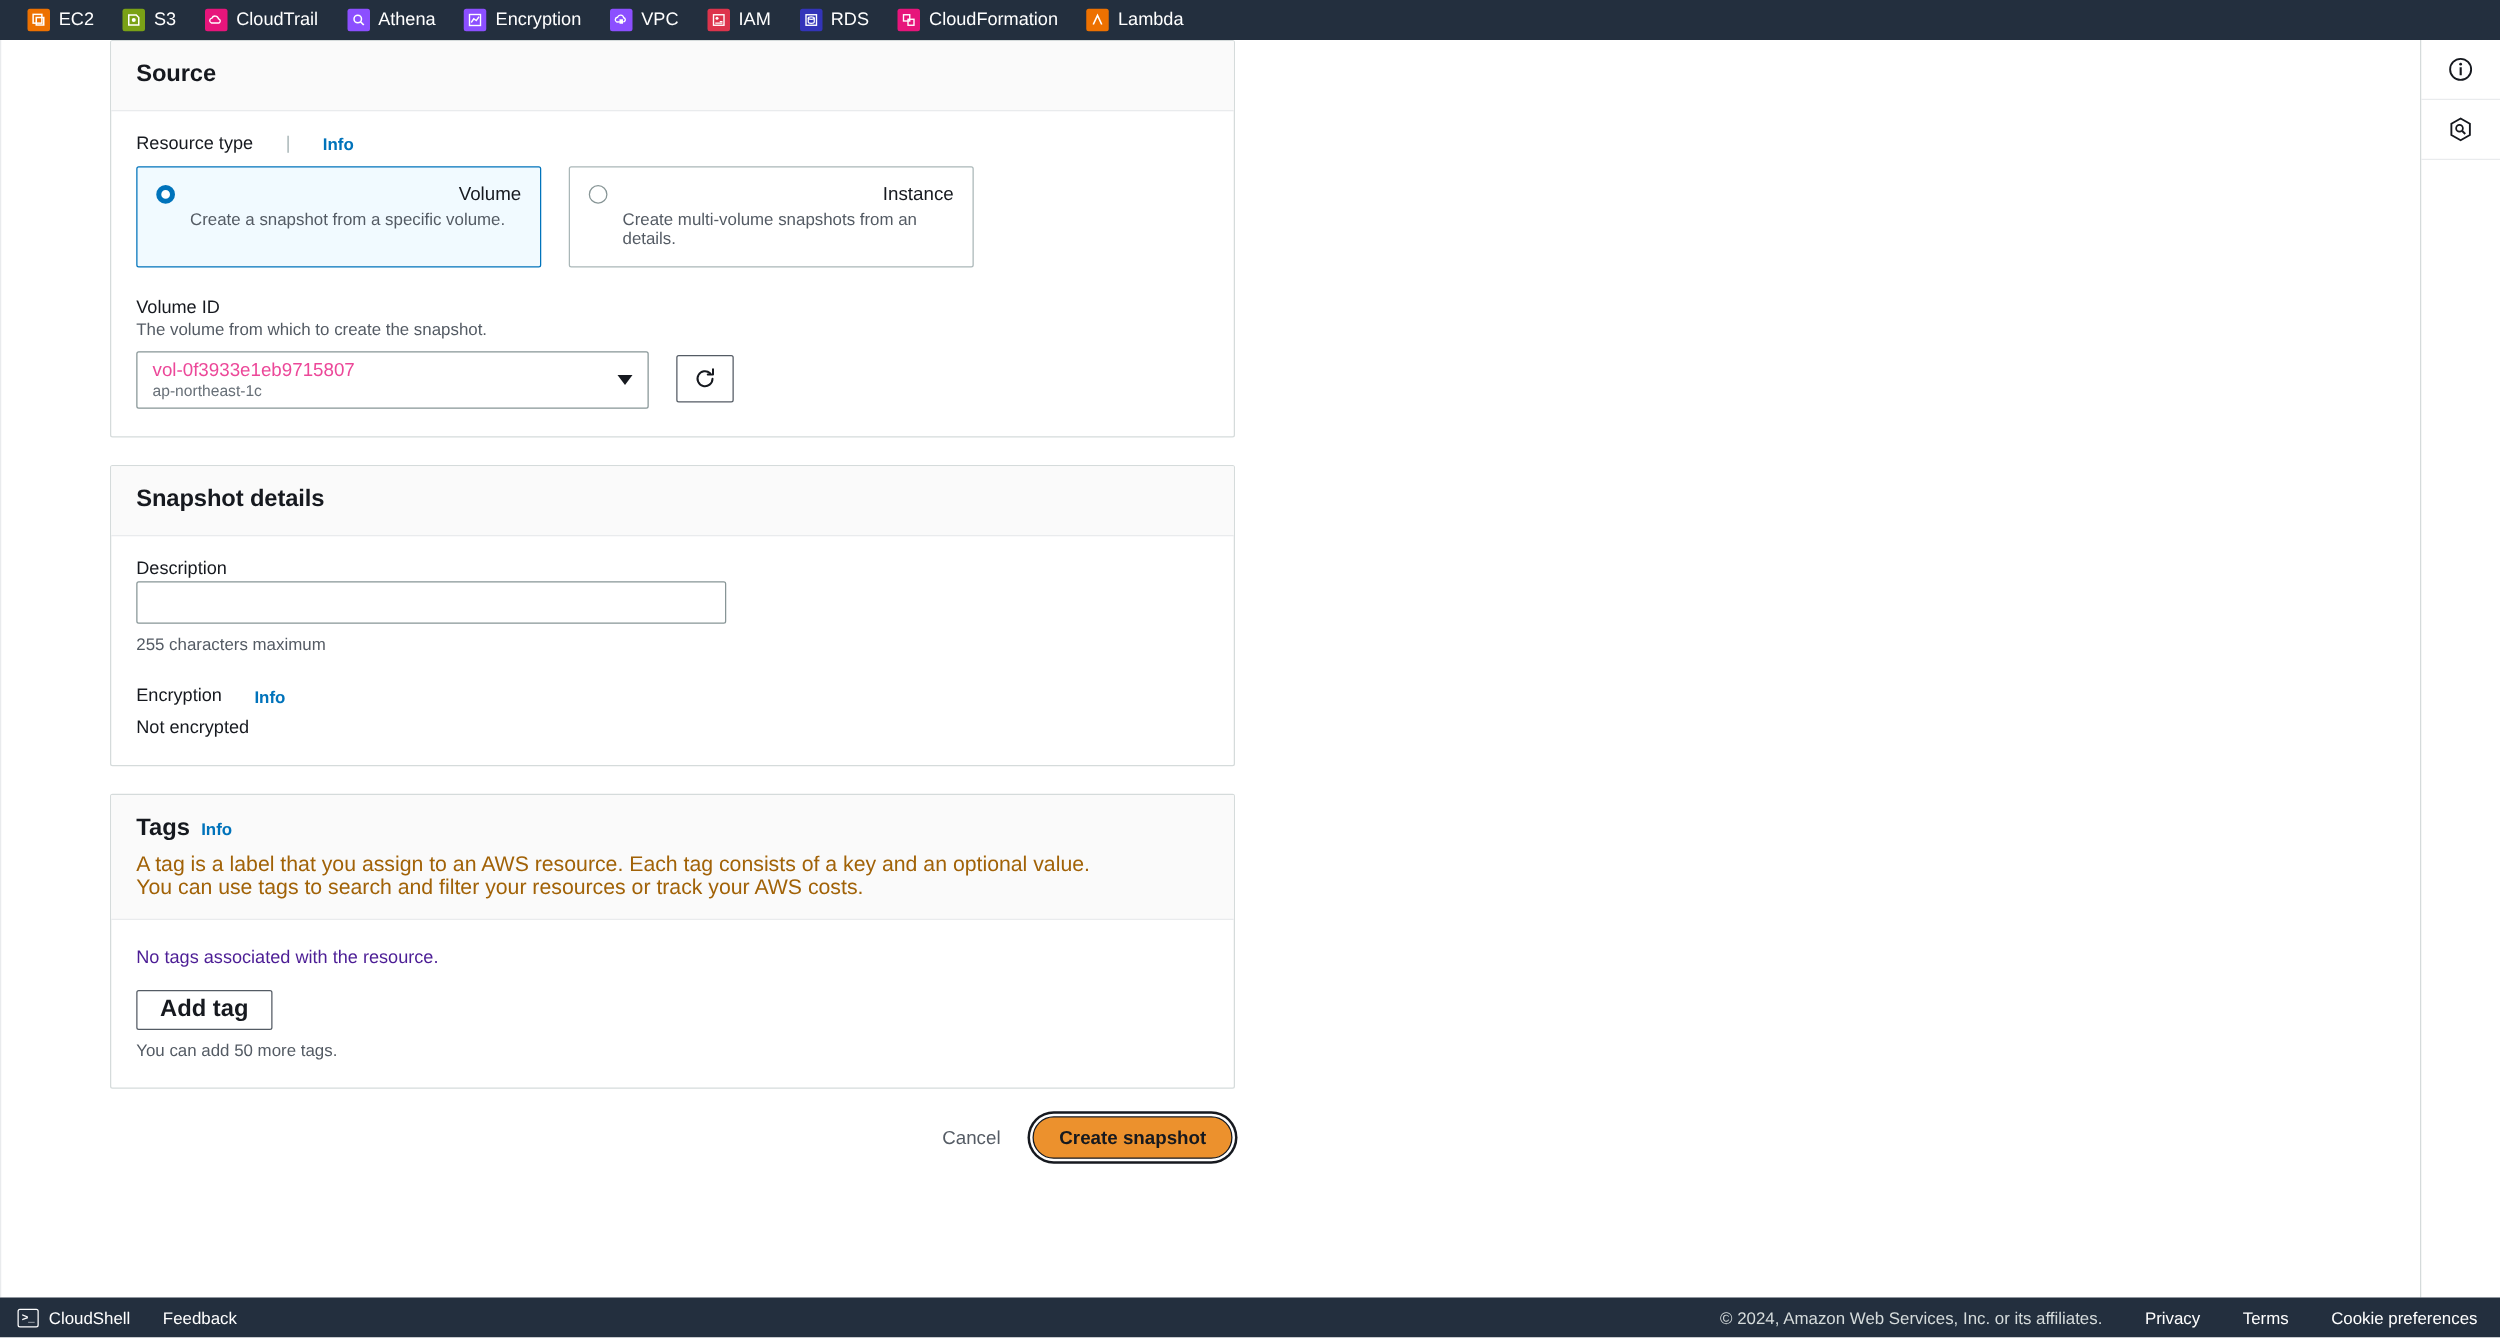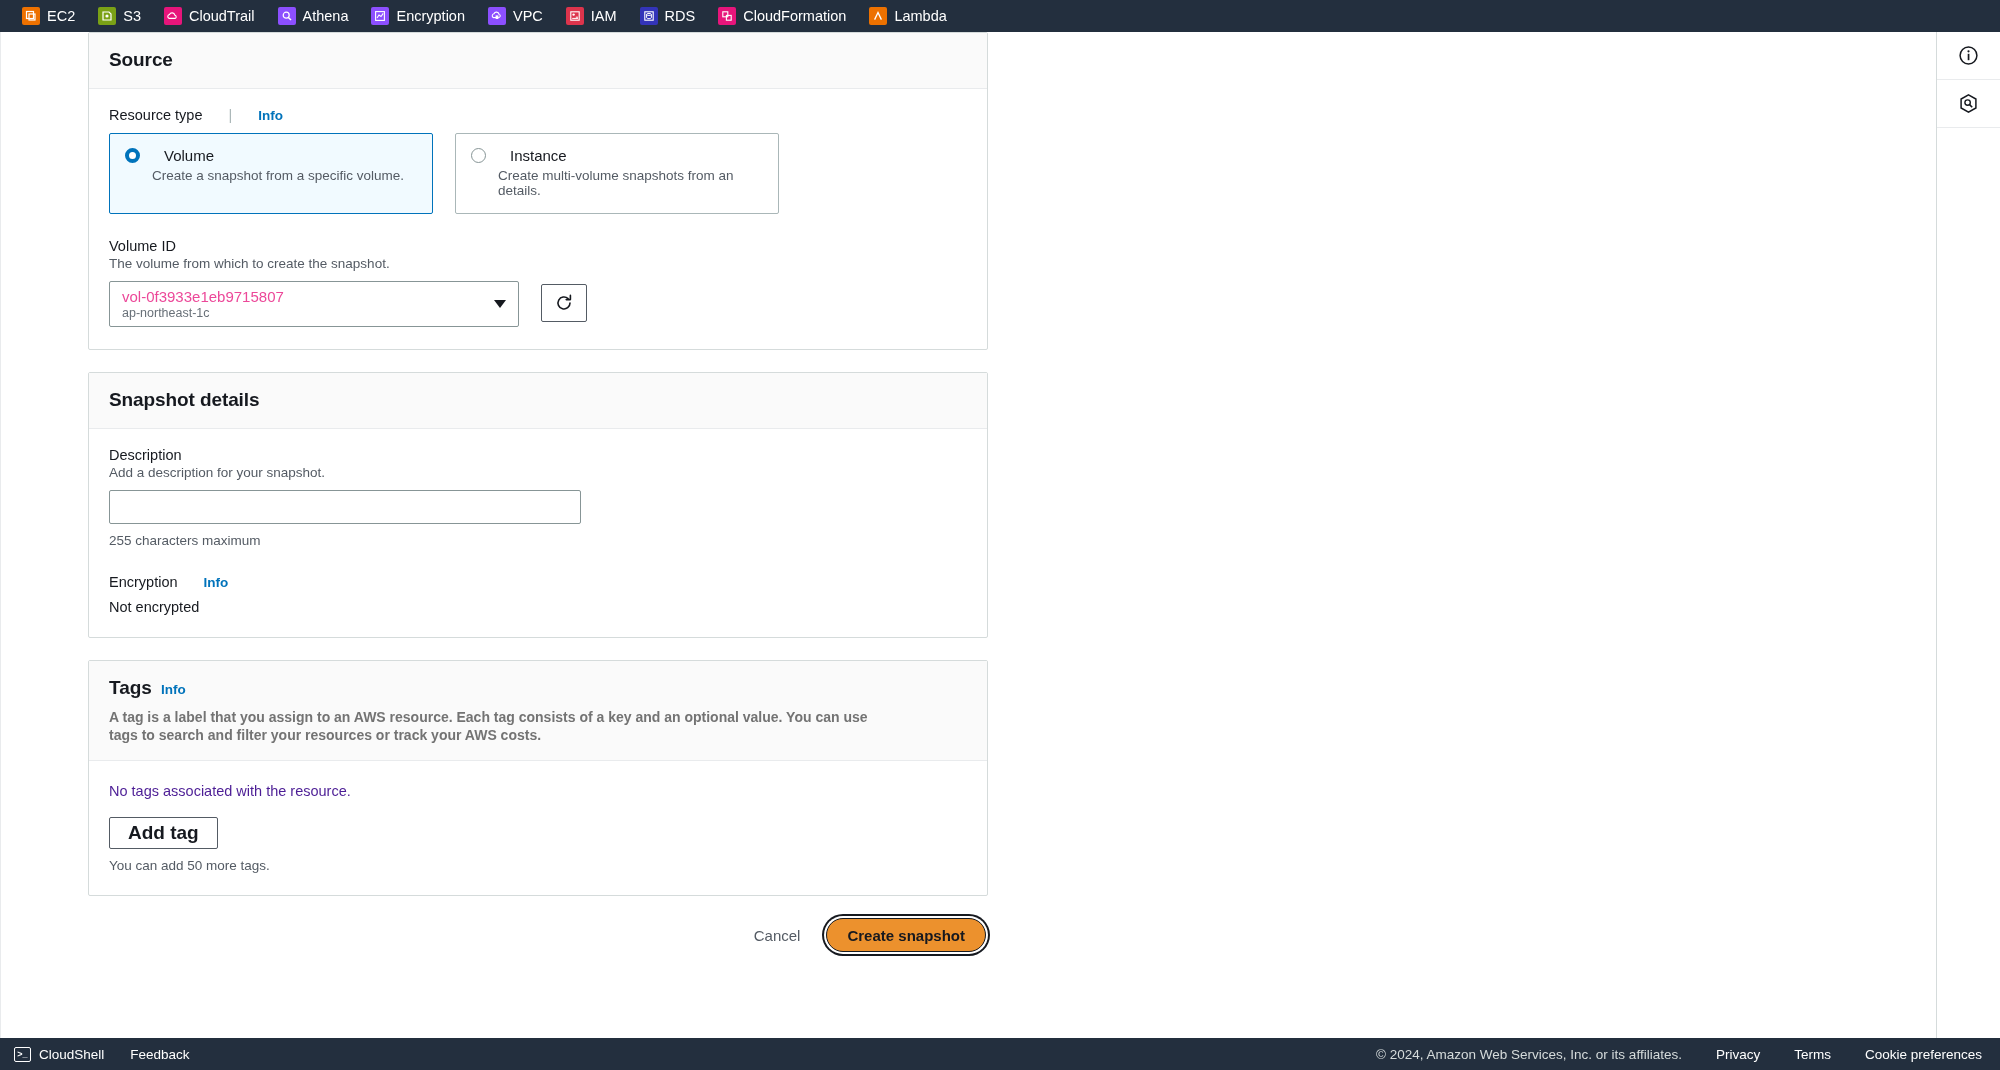--- a/index.html
+++ b/index.html
@@ -83,21 +83,21 @@
   .field-desc { font-size: 13.5px; color: #545b64; margin-bottom: 10px; }
 
   
   .tiles { display: flex; gap: 22px; margin-top: 10px; }
   .tile {
     width: 324px; padding: 13px 15px 15px 15px;
     border: 1px solid #aab7b8; border-radius: 2px;
     background: #ffffff; cursor: pointer;
   }
   .tile.selected { border-color: #0073bb; background: #f1faff; }
-  .tile-row { display: flex; align-items: center; gap: 24px; }
+  .tile-row { display: flex; align-items: center; gap: 24px; justify-content: space-between; }
   .radio {
     width: 15px; height: 15px; border-radius: 50%;
     border: 1px solid #879596; background: #fff; flex: none;
     position: relative;
   }
   .tile.selected .radio { border: 4px solid #0073bb; background: #fff; }
   .tile-title { font-size: 15px; color: #16191f; }
   .tile-desc { font-size: 13.5px; color: #545b64; margin-top: 4px; margin-left: 27px; }
 
   
@@ -130,21 +130,21 @@
     padding: 6px 10px; font-size: 14px; color: #16191f;
     font-family: "Liberation Sans", sans-serif; background: #fff;
   }
   .hint { font-size: 13.5px; color: #545b64; margin-top: 9px; }
   .static-val { font-size: 14.5px; color: #16191f; margin-top: 9px; }
 
   
   .tags-head { padding: 16px 20px 16px 20px; background: #fafafa; border-bottom: 1px solid #e9ebed; }
   .tags-title-row { display: flex; align-items: baseline; gap: 9px; }
   .tags-title { font-size: 19px; font-weight: bold; color: #16191f; }
-  .tags-desc { font-size: 14px; color: #737373; margin-top: 9px; line-height: 18px; max-width: 780px; font-weight: bold; }
+  .tags-desc { font-size: 17px; color: #a16207; margin-top: 9px; line-height: 18px; max-width: 780px; }
   .tags-body { padding: 22px 20px 22px 20px; }
   .no-tags { font-size: 14.5px; color: #4c1d95; }
   .btn-normal {
     margin-top: 18px;
     height: 32px; padding: 0 18px;
     border: 1px solid #545b64; border-radius: 2px; background: #fff;
     font-size: 19px; font-weight: bold; color: #16191f;
     font-family: "Liberation Sans", sans-serif; cursor: pointer;
   }
 
@@ -366,21 +366,20 @@
         </div>
       </div>
 
       <div class="card">
         <div class="card-head">
           <h2>Snapshot details</h2>
         </div>
         <div class="card-body">
 
           <div class="field-label">Description</div>
-          <div class="field-desc">Add a description for your snapshot.</div>
           <input class="text-input" type="text" placeholder="" style="">
           <div class="hint">255 characters maximum</div>
 
           <div style="margin-top:26px">
             <div class="field-label">
               <span>Encryption</span>
               <span class="info-link">Info</span>
             </div>
             <div class="static-val">Not encrypted</div>
           </div>

